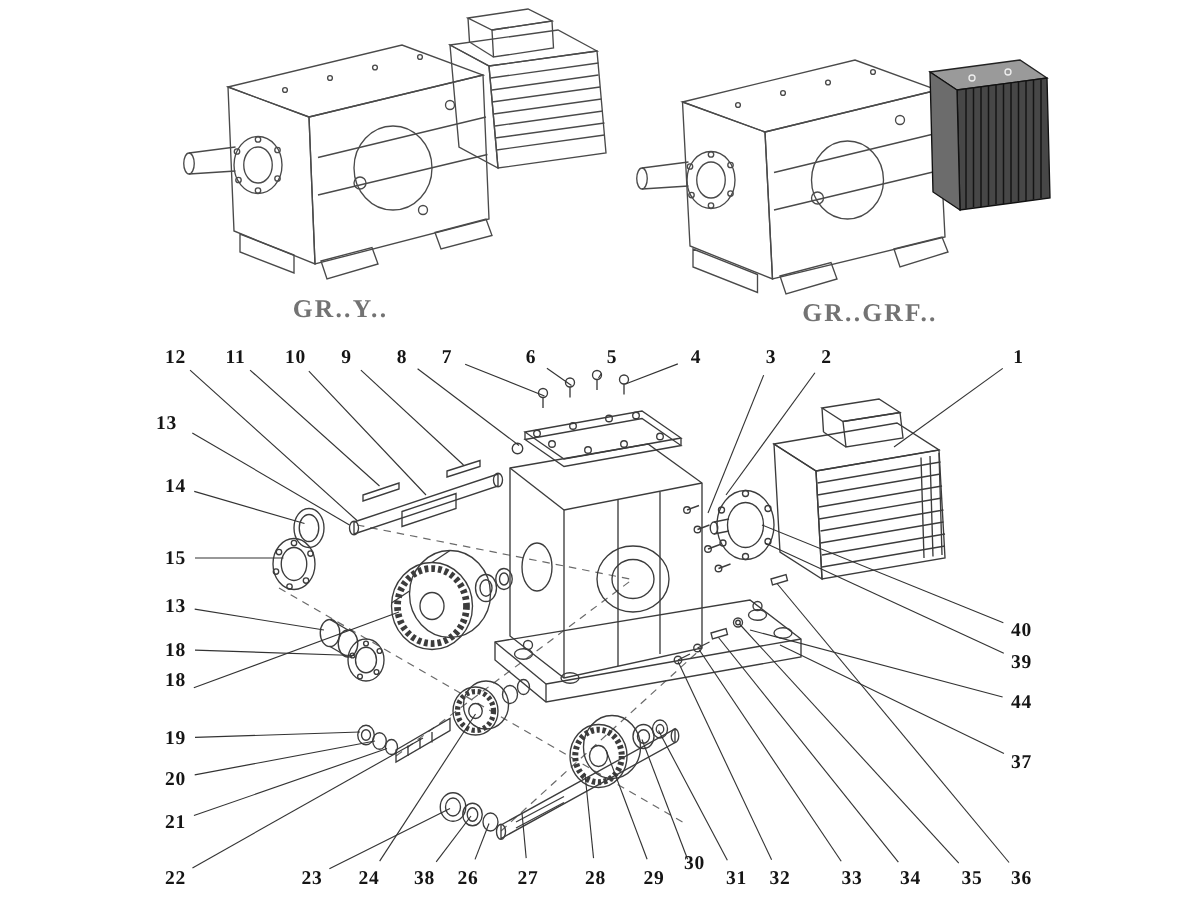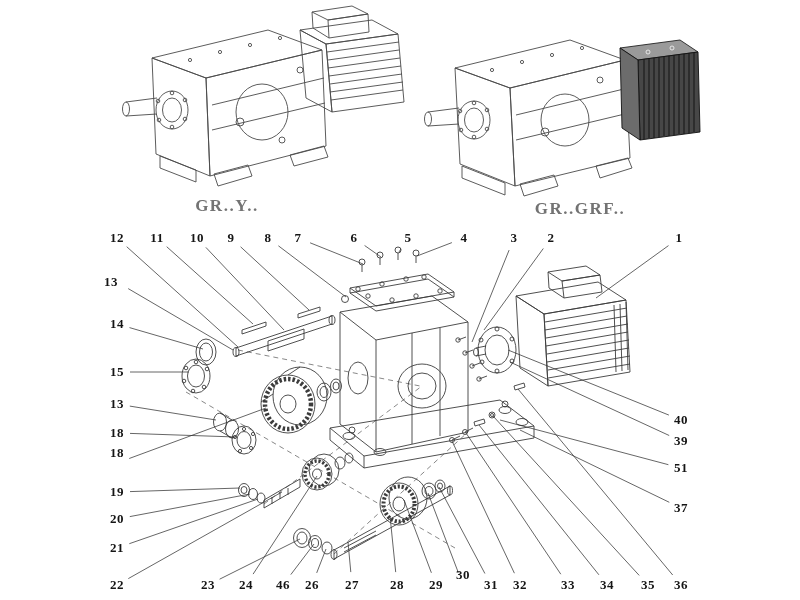--- a/index.html
+++ b/index.html
@@ -393,31 +393,31 @@
       <span class="callout" style="left: 117px; top: 372px;">15</span>
       <span class="callout" style="left: 117px; top: 404px;">13</span>
       <span class="callout" style="left: 117px; top: 433px;">18</span>
       <span class="callout" style="left: 117px; top: 453px;">18</span>
       <span class="callout" style="left: 117px; top: 492px;">19</span>
       <span class="callout" style="left: 117px; top: 519px;">20</span>
       <span class="callout" style="left: 117px; top: 548px;">21</span>
       <span class="callout" style="left: 117px; top: 585px;">22</span>
       <span class="callout" style="left: 208px; top: 585px;">23</span>
       <span class="callout" style="left: 246px; top: 585px;">24</span>
-      <span class="callout" style="left: 283px; top: 585px;">46</span>
+      <span class="callout" style="left: 283px; top: 585px;">38</span>
       <span class="callout" style="left: 312px; top: 585px;">26</span>
       <span class="callout" style="left: 352px; top: 585px;">27</span>
       <span class="callout" style="left: 397px; top: 585px;">28</span>
       <span class="callout" style="left: 436px; top: 585px;">29</span>
       <span class="callout" style="left: 463px; top: 575px;">30</span>
       <span class="callout" style="left: 491px; top: 585px;">31</span>
       <span class="callout" style="left: 520px; top: 585px;">32</span>
       <span class="callout" style="left: 568px; top: 585px;">33</span>
       <span class="callout" style="left: 607px; top: 585px;">34</span>
       <span class="callout" style="left: 648px; top: 585px;">35</span>
       <span class="callout" style="left: 681px; top: 585px;">36</span>
       <span class="callout" style="left: 681px; top: 508px;">37</span>
-      <span class="callout" style="left: 681px; top: 468px;">51</span>
+      <span class="callout" style="left: 681px; top: 468px;">44</span>
       <span class="callout" style="left: 681px; top: 441px;">39</span>
       <span class="callout" style="left: 681px; top: 420px;">40</span>
     </div>
 
 </div>
 
 </body></html>

